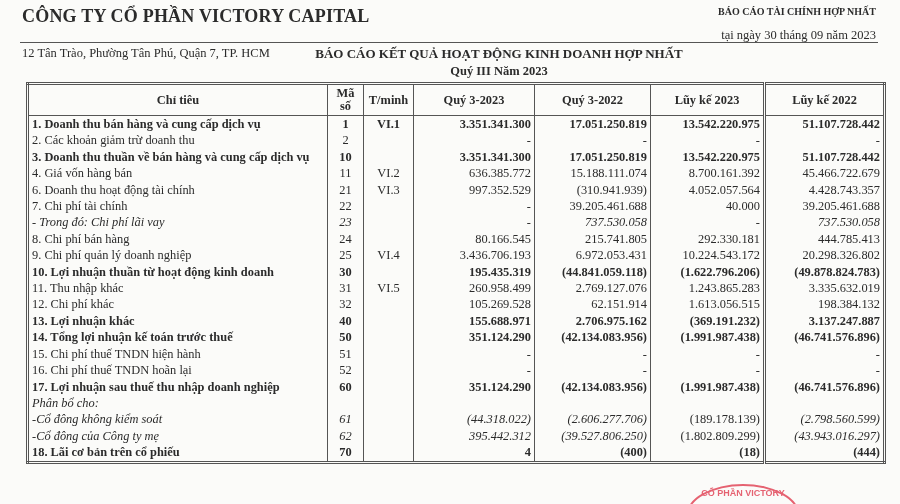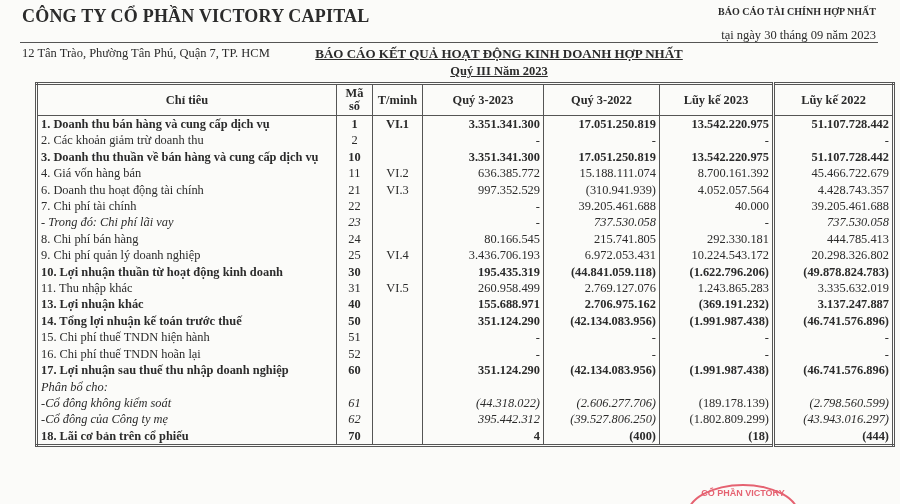--- a/index.html
+++ b/index.html
@@ -10,25 +10,25 @@
     color: #2b2b2b;
     position: relative;
   }
   .hdr-left { position: absolute; left: 22px; top: 6px; }
   .company { font-weight: bold; font-size: 18px; letter-spacing: 0.2px; }
   .address { font-size: 12.5px; margin-top: 19px; }
   .hdr-right { position: absolute; right: 24px; top: 6px; text-align: right; }
   .report-type { font-weight: bold; font-size: 10px; }
   .report-date { font-size: 12.5px; margin-top: 11px; }
   .hdr-rule { position: absolute; left: 20px; right: 22px; top: 42px; border-top: 1.5px solid #555; }
-  .title-block { position: absolute; left: 0; right: 0; top: 46px; text-align: center; padding-left: 98px; text-decoration: underline; }
+  .title-block { position: absolute; left: 0; right: 0; top: 46px; text-align: center; padding-left: 98px; }
   .title { font-weight: bold; font-size: 13px; }
   .subtitle { font-weight: bold; font-size: 12.5px; margin-top: 2px; }
   table.fs {
-    position: absolute; left: 35px; top: 82px;
+    position: absolute; left: 26px; top: 82px;
     width: 857px;
     border-collapse: collapse;
     font-size: 12.4px;
     border: 3px double #555;
     table-layout: fixed;
   }
   table.fs th {
     font-weight: bold; font-size: 12.4px;
     border-bottom: 1px solid #555;
     border-left: 1px solid #555;
@@ -188,20 +188,29 @@
       </tr>
       <tr>
         <td>11. Thu nhập khác</td>
         <td class="code">31</td>
         <td class="note">VI.5</td>
         <td class="num">260.958.499</td>
         <td class="num">2.769.127.076</td>
         <td class="num">1.243.865.283</td>
         <td class="num col-sep-double">3.335.632.019</td>
       </tr>
+      <tr>
+        <td>12. Chi phí khác</td>
+        <td class="code">32</td>
+        <td class="note"></td>
+        <td class="num">105.269.528</td>
+        <td class="num">62.151.914</td>
+        <td class="num">1.613.056.515</td>
+        <td class="num col-sep-double">198.384.132</td>
+      </tr>
       <tr class="bold">
         <td>13. Lợi nhuận khác</td>
         <td class="code">40</td>
         <td class="note"></td>
         <td class="num">155.688.971</td>
         <td class="num">2.706.975.162</td>
         <td class="num">(369.191.232)</td>
         <td class="num col-sep-double">3.137.247.887</td>
       </tr>
       <tr class="bold">

